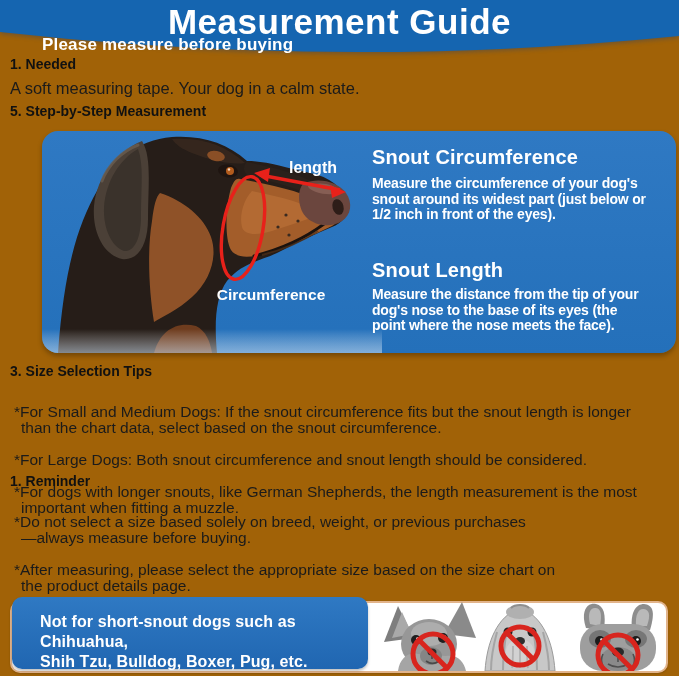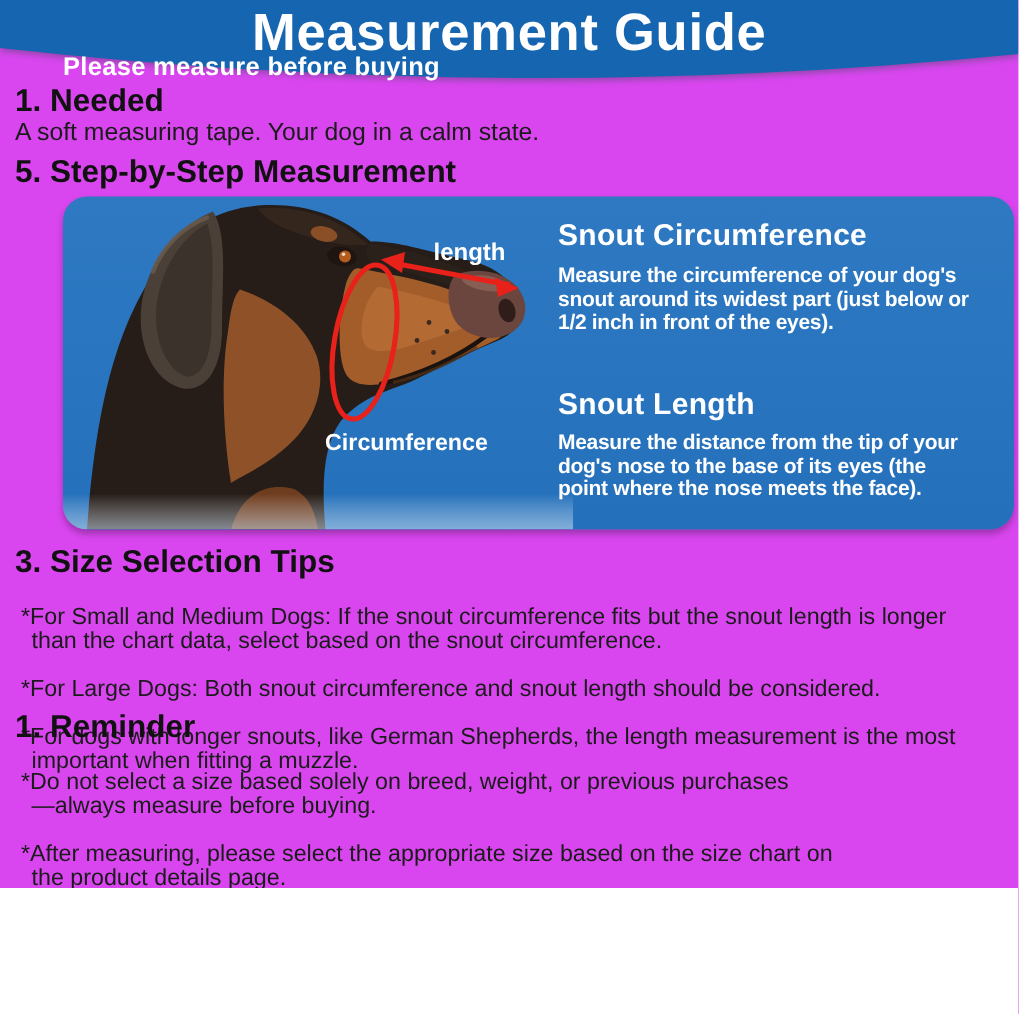--- a/index.html
+++ b/index.html
@@ -1,32 +1,32 @@
 <!DOCTYPE html>
 <html><head>
 <meta charset="utf-8">
 <style>
   html,body{margin:0;padding:0;background:#fff;}
   .page{
-    position:relative;width:679px;height:592px;overflow:hidden;background:#d946ef;
+    position:relative;width:679px;height:676px;overflow:hidden;background:#a16207;
     font-family:"Liberation Sans",sans-serif;color:#161616;
   }
   
   .header-svg{position:absolute;left:0;top:0;width:679px;height:80px;}
   .header-svg path{filter:drop-shadow(0 2px 2px rgba(60,70,90,.45));}
   .hdr-title{
     position:absolute;left:0;right:0;top:2px;text-align:center;
     font-size:35px;font-weight:bold;color:#fff;letter-spacing:.5px;
   }
   .hdr-sub{
     position:absolute;left:42px;right:0;top:35px;
     font-size:17px;font-weight:bold;color:#fff;letter-spacing:.2px;
   }
   
-  .sec-h{position:absolute;left:10px;font-size:21px;font-weight:bold;color:#111;}
+  .sec-h{position:absolute;left:10px;font-size:14px;font-weight:bold;color:#111;}
   .sec-body{position:absolute;left:10px;font-size:16.5px;color:#1b1b1b;}
   .hang{
     position:absolute;left:21px;width:650px;
     font-size:15.5px;line-height:16px;color:#1b1b1b;
     white-space:pre-line;
   }
   .hang .item{text-indent:-7px;margin:0;}
   
   .blue-panel{
     position:absolute;left:22px;top:131px;width:634px;height:222px;
@@ -166,20 +166,24 @@
   <div class="hang" style="top:498px">
     <div class="item">*Do not select a size based solely on breed, weight, or previous purchases
 —always measure before buying.</div>
     <div class="item">*After measuring, please select the appropriate size based on the size chart on
 the product details page.</div>
     <div class="item">*If you have any questions about sizing, reach out with your dog's measurements
 —we're happy to help!</div>
   </div>
 
   <div class="foot-outer"></div>
+  <div class="foot-blue">
+    <div class="foot-text">Not for short-snout dogs such as Chihuahua,
+Shih Tzu, Bulldog, Boxer, Pug, etc.</div>
+  </div>
 
   <svg class="foot-dogs" viewBox="0 0 292 69">
 
     <g transform="translate(10,0)">
       <polygon points="14,4 30,36 0,40" fill="#7e7e7e"></polygon>
       <polygon points="78,0 60,32 92,36" fill="#8a8a8a"></polygon>
       <polygon points="18,10 28,32 8,36" fill="#a9a9a9"></polygon>
       <ellipse cx="45" cy="42" rx="28" ry="25" fill="#979797"></ellipse>
       <ellipse cx="45" cy="32" rx="18" ry="12" fill="#adadad"></ellipse>
       <path d="M14,69 C16,56 24,50 34,52 L62,54 C74,52 80,60 82,69 Z" fill="#a5a5a5"></path>

